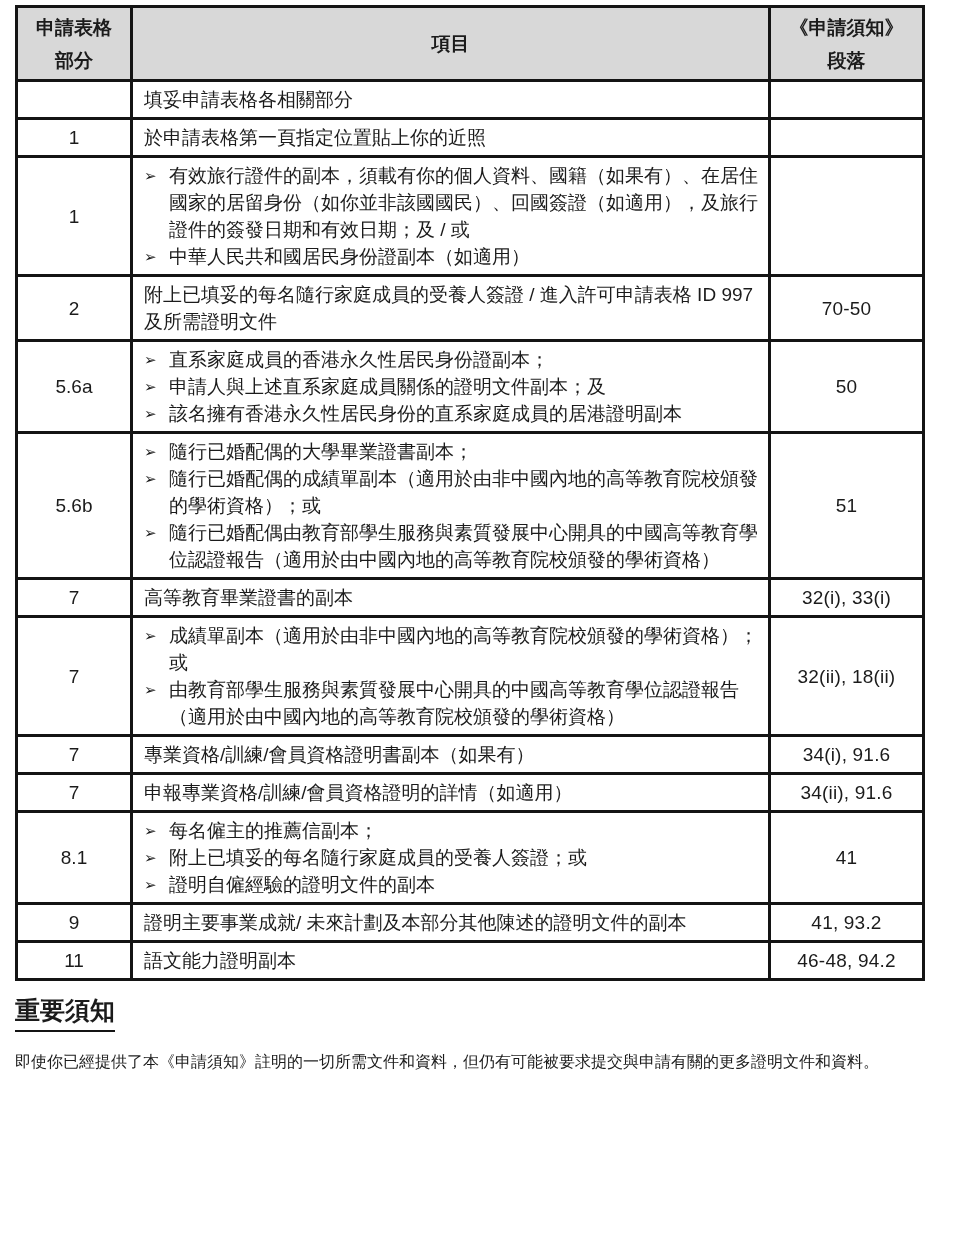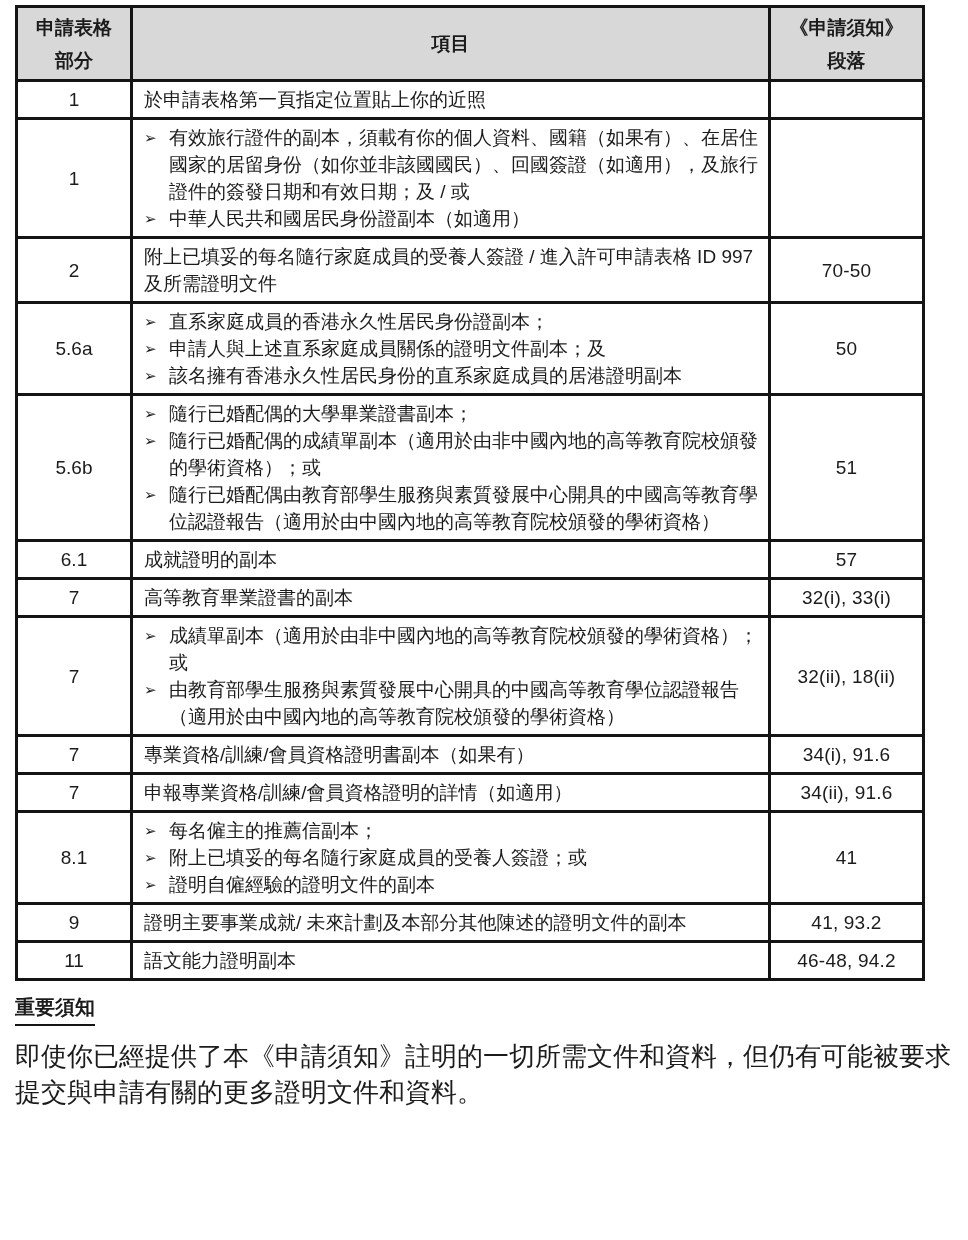--- a/index.html
+++ b/index.html
@@ -73,27 +73,27 @@
   .footer {
     margin-top: 13px;
     width: 938px;
   }
   .footer-heading {
     margin: 0 0 12px 0;
   }
   .footer-heading span {
     display: inline-block;
     font-weight: bold;
-    font-size: 20px;
+    font-size: 25px;
     border-bottom: 2.5px solid #141414;
     padding-bottom: 3px;
   }
   .footer p {
     margin: 0;
-    font-size: 26px;
+    font-size: 16px;
     line-height: 36px;
   }
 </style>
 </head>
 <body>
 
 <div class="doc">
 
   <table class="checklist">
     <colgroup>
@@ -111,20 +111,27 @@
           <div>項目</div>
         </th>
         <th>
           <div>《申請須知》</div>
           <div>段落</div>
         </th>
       </tr>
     </thead>
     <tbody id="rows-body">
         <tr>
+          <td class="col-part"></td>
+          <td class="col-item">
+            <div class="plain-line">填妥申請表格各相關部分</div>
+          </td>
+          <td class="col-para"></td>
+        </tr>
+        <tr>
           <td class="col-part">1</td>
           <td class="col-item">
             <div class="plain-line">於申請表格第一頁指定位置貼上你的近照</div>
           </td>
           <td class="col-para"></td>
         </tr>
         <tr>
           <td class="col-part">1</td>
           <td class="col-item">
             <div class="bullet-line">
@@ -173,27 +180,20 @@
             <div class="bullet-line">
               <span class="arrow">➢</span>
               <span class="btext">隨行已婚配偶的成績單副本（適用於由非中國內地的高等教育院校頒發的學術資格）；或</span>
             </div>
             <div class="bullet-line">
               <span class="arrow">➢</span>
               <span class="btext">隨行已婚配偶由教育部學生服務與素質發展中心開具的中國高等教育學位認證報告（適用於由中國內地的高等教育院校頒發的學術資格）</span>
             </div>
           </td>
           <td class="col-para">51</td>
-        </tr>
-        <tr>
-          <td class="col-part">6.1</td>
-          <td class="col-item">
-            <div class="plain-line">成就證明的副本</div>
-          </td>
-          <td class="col-para">57</td>
         </tr>
         <tr>
           <td class="col-part">7</td>
           <td class="col-item">
             <div class="plain-line">高等教育畢業證書的副本</div>
           </td>
           <td class="col-para">32(i), 33(i)</td>
         </tr>
         <tr>
           <td class="col-part">7</td>

